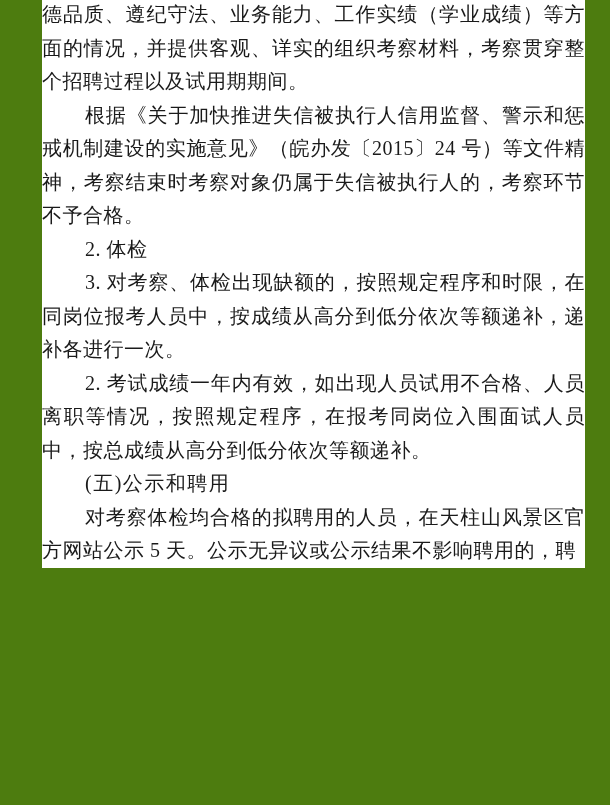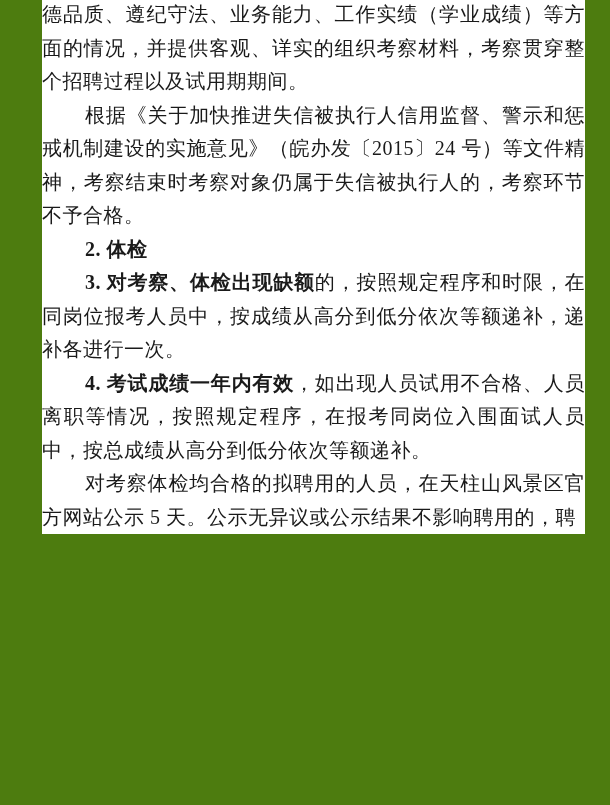--- a/index.html
+++ b/index.html
@@ -34,34 +34,35 @@
   .para {
     margin: 0;
     padding: 0;
     text-indent: 2.15em;
   }
   .para.continuation {
     text-indent: 0;
   }
   .para.heading .run,
   .para.heading-kai .run {
-    font-weight: 700;
+    font-weight: 400;
   }
   .para.heading-kai {
     letter-spacing: 1.5px;
   }
   .run.bold {
-    font-weight: 700;
+    font-weight: 400;
   }
 </style>
 </head>
 <body>
 
 <div class="page">
   <div class="doc" style="background: rgb(255, 255, 255); color: rgb(26, 26, 26);">
       <p class="para continuation"><span class="run">德品质、遵纪守法、业务能力、工作实绩（学业成绩）等方面的情况，并提供客观、详实的组织考察材料，考察贯穿整个招聘过程以及试用期期间。</span></p>
       <p class="para body"><span class="run">根据《关于加快推进失信被执行人信用监督、警示和惩戒机制建设的实施意见》（皖办发〔2015〕24 号）等文件精神，考察结束时考察对象仍属于失信被执行人的，考察环节不予合格。</span></p>
       <p class="para heading"><span class="run bold">2. 体检</span></p>
       <p class="para body"><span class="run bold">3. 对考察、体检出现缺额</span><span class="run">的，按照规定程序和时限，在同岗位报考人员中，按成绩从高分到低分依次等额递补，递补各进行一次。</span></p>
-      <p class="para body"><span class="run bold">4. 考试成绩一年内有效</span><span class="run">，如出现人员试用不合格、人员离职等情况，按照规定程序，在报考同岗位入围面试人员中，按总成绩从高分到低分依次等额递补。</span></p>
+      <p class="para body"><span class="run bold">2. 考试成绩一年内有效</span><span class="run">，如出现人员试用不合格、人员离职等情况，按照规定程序，在报考同岗位入围面试人员中，按总成绩从高分到低分依次等额递补。</span></p>
+      <p class="para heading-kai"><span class="run bold">(五)公示和聘用</span></p>
       <p class="para body"><span class="run">对考察体检均合格的拟聘用的人员，在天柱山风景区官方网站公示 5 天。公示无异议或公示结果不影响聘用的，聘</span></p>
     </div>
 </div>
 
 </body></html>

